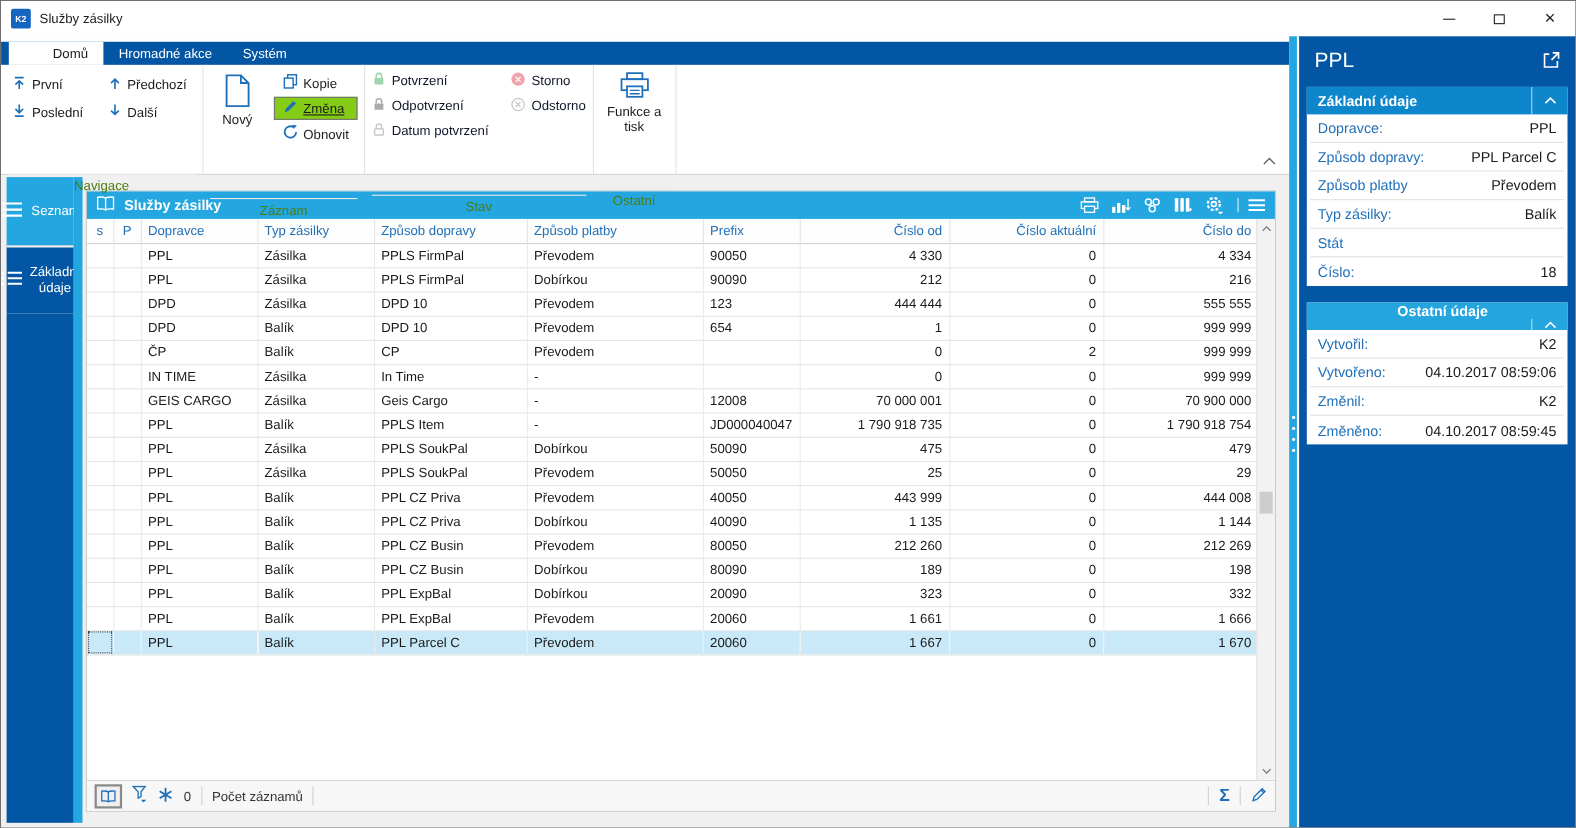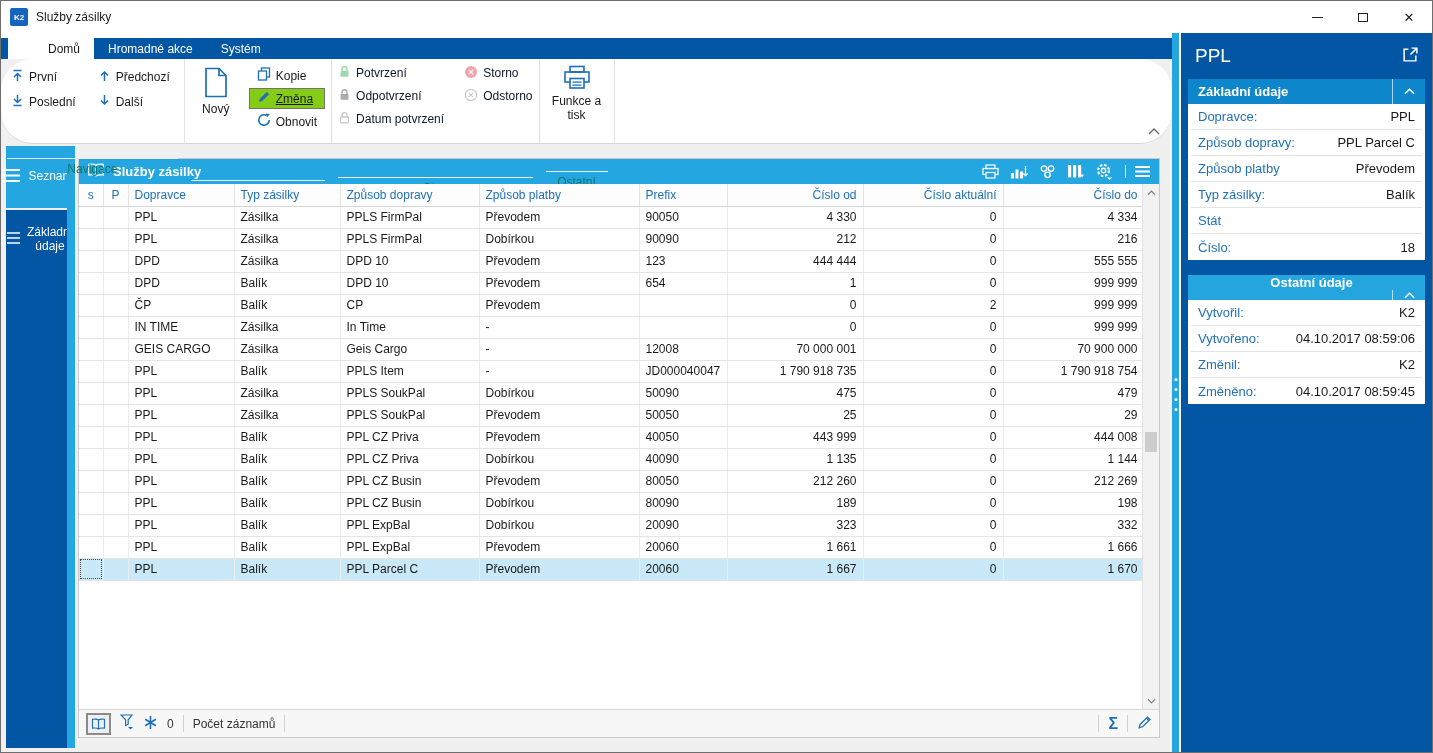--- a/index.html
+++ b/index.html
@@ -22,24 +22,24 @@
   .body-row { flex:1; display:flex; min-height:0; }
   .left-col { width:1171px; display:flex; flex-direction:column; background:#f0f0f0; min-height:0; }
 
   
   .pre-tab { height:5px; background:#fff; }
   .tabbar { height:21px; background:#0356A4; display:flex; padding-left:7px; }
   .tab { padding:0 14px; display:flex; align-items:center; color:#fff; font-size:12px; cursor:default; }
   .tab.active { background:#fff; color:#1a1a1a;padding-left:40px; }
 
   
-  .ribbon { height:85px; background:#fff; border-bottom:1px solid #d5d5d5; display:flex; position:relative; flex:none;border-radius:32px; }
+  .ribbon { height:100px; background:#fff; border-bottom:1px solid #d5d5d5; display:flex; position:relative; flex:none; }
   .rgroup { display:flex; flex-direction:column; border-right:1px solid #e3e3e3; padding:0 6px; }
   .rgroup-content { flex:1; display:flex; }
-  .rgroup-label { height:21px; line-height:21px; text-align:center; color:#0f766e; border-top:1px solid #ececec;margin-top:48px; }
+  .rgroup-label { height:21px; line-height:21px; text-align:center; color:#4d7c0f; border-top:1px solid #ececec;margin-top:48px; }
   .nav-grid { display:grid; grid-auto-flow:column; grid-template-rows:auto auto; column-gap:22px; row-gap:9px; padding:10px 8px 0 4px; align-content:start; }
   .rbtn { display:flex; align-items:center; gap:5px; font-size:12px; color:#1a1a1a; white-space:nowrap; }
   .zaznam-wrap { gap:8px; padding-top:2px; }
   .bigbtn { width:50px; display:flex; flex-direction:column; align-items:center; padding-top:6px; text-align:center; line-height:1.15; }
   .bigbtn svg { margin-bottom:5px; }
   .stack { display:flex; flex-direction:column; gap:2px; padding-top:4px;text-align:right; }
   .stack .rbtn { height:21px; padding:0 7px; border:1px solid transparent; }
   .rbtn.pressed { background:#84cc16; border:1px solid #737373;text-decoration:underline; }
   .stav-wrap { gap:20px; padding-top:4px; }
   .stav-col { display:flex; flex-direction:column; gap:3px; }

